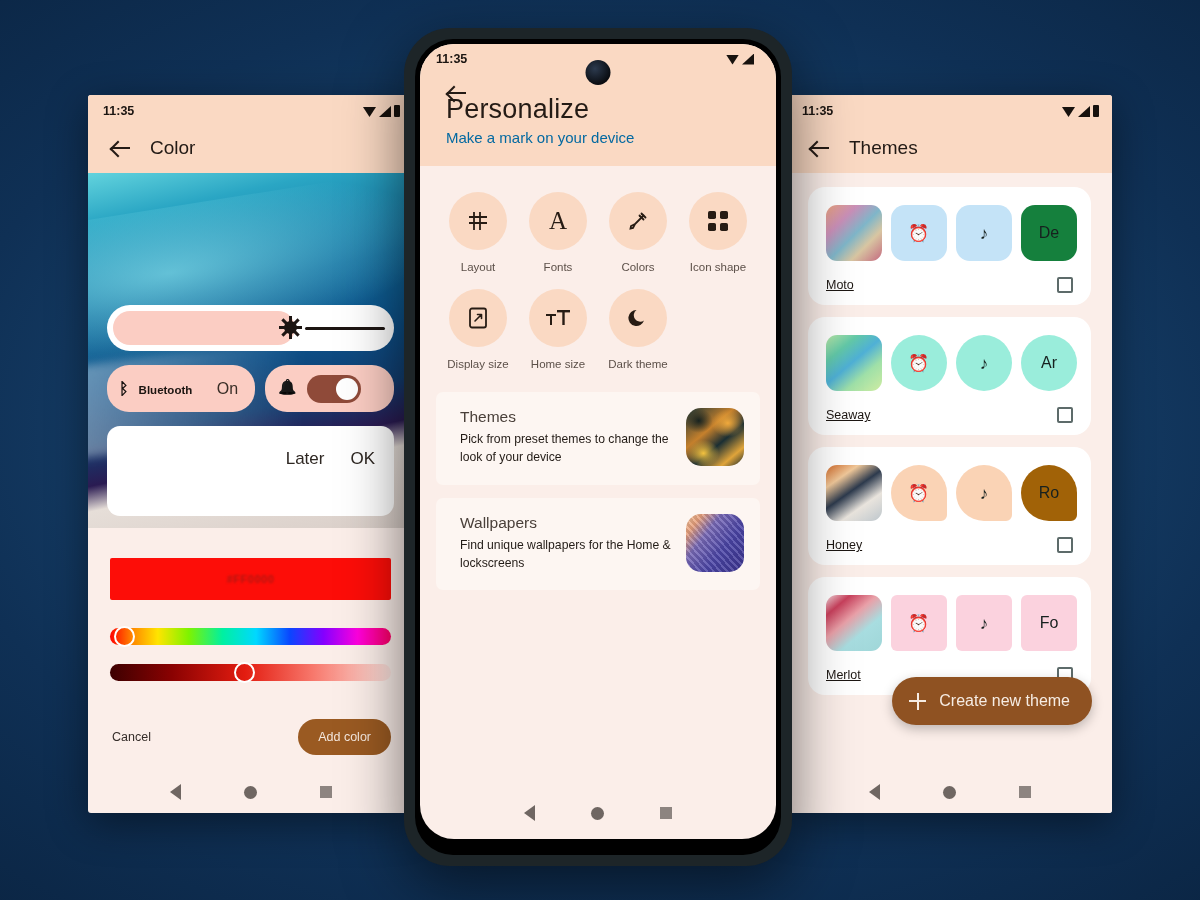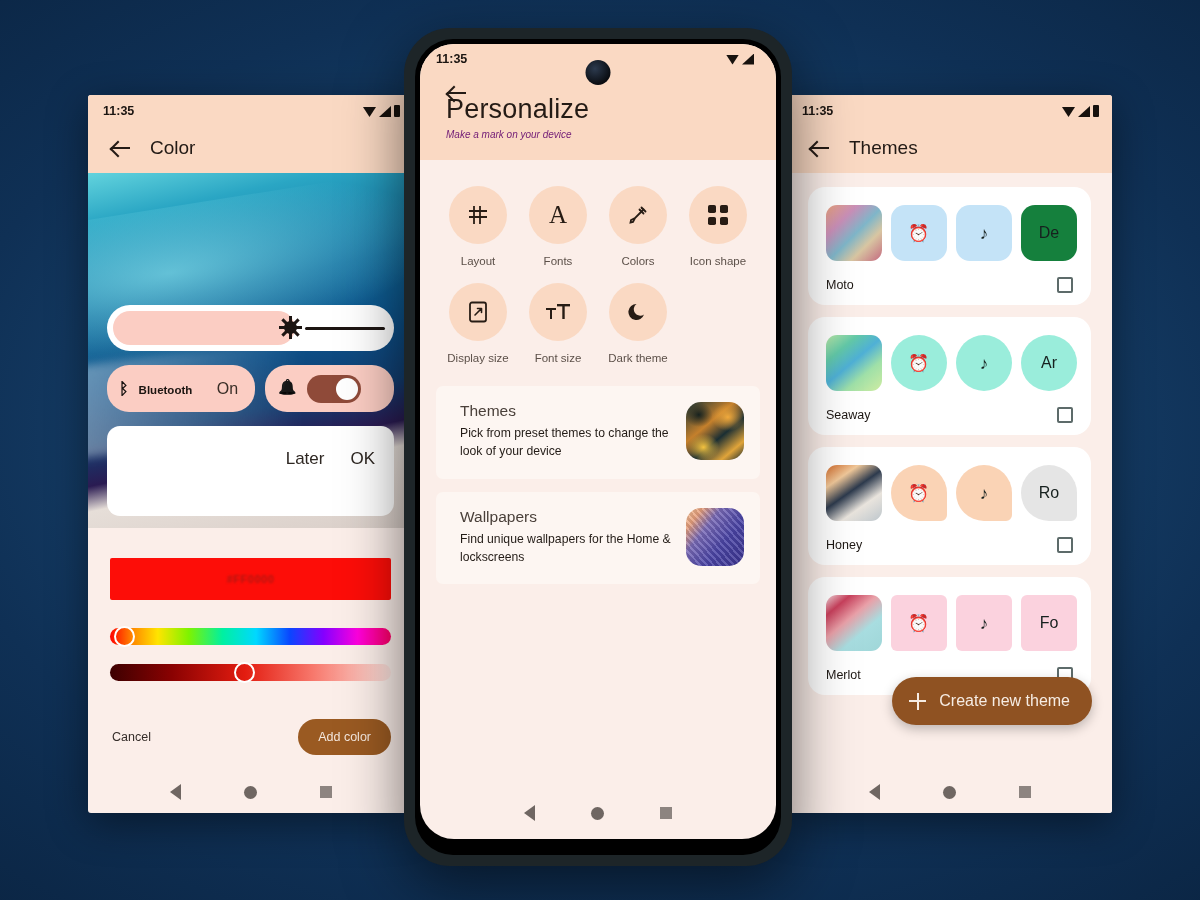--- a/index.html
+++ b/index.html
@@ -236,21 +236,21 @@
     font-size: 16px; color: #17211f;
   }
   .shape-rounded { border-radius: 14px; }
   .shape-circle  { border-radius: 50%; }
   .shape-teardrop{ border-radius: 50% 50% 6px 50%; }
   .shape-square  { border-radius: 6px; }
   .theme-foot {
     display: flex; align-items: center; justify-content: space-between;
     margin-top: 16px;
   }
-  .theme-name { font-size: 12.5px; color: #1d1713; }
+  .theme-name { font-size: 12.5px; color: #1d1713; text-decoration: underline; }
   .theme-check {
     width: 16px; height: 16px;
     border: 2px solid #5d6b6a; border-radius: 2px;
   }
   .clock-glyph, .note-glyph { font-size: 17px; line-height: 1; }
 
   .th-moto   { background: linear-gradient(135deg,#e9a27f 0%,#c98fb8 28%,#7fb6c9 52%,#d8c6a2 72%,#c4697f 100%); }
   .th-seaway { background: linear-gradient(140deg,#b9e8a8 0%,#63c9a8 26%,#4fb0d6 48%,#9fe0a8 70%,#cfeca2 100%); }
   .th-honey  { background: linear-gradient(145deg,#d06a2a 0%,#f0c89a 24%,#2d3a4d 46%,#e9e4dd 70%,#bdc6cc 100%); }
   .th-merlot { background: linear-gradient(140deg,#f5d8dc 0%,#c8405c 20%,#e9a0a8 42%,#a8dde0 66%,#9fd6d8 100%); }
@@ -295,21 +295,21 @@
   .punchhole {
     position: absolute; left: 50%; top: 16px; transform: translateX(-50%);
     width: 25px; height: 25px; border-radius: 50%;
     background: radial-gradient(circle at 38% 35%, #2c3a4e 0%, #0a0d12 70%);
     z-index: 6;
   }
   .c-header {
     background: #fad9c3; padding: 8px 0 20px 26px;
   }
   .c-title { font-size: 27px; color: #241b15; margin: 12px 12px 4px 0; letter-spacing: .2px; }
-  .c-sub { font-size: 10px; color: #701a75; font-style: italic; }
+  .c-sub { font-size: 15px; color: #0369a1; }
 
   .grid-section { padding: 26px 18px 4px 18px; }
   .grid8 { display: grid; grid-template-columns: repeat(4,1fr); row-gap: 16px; }
   .gi { display: flex; flex-direction: column; align-items: center; gap: 11px; }
   .gi-circle {
     width: 58px; height: 58px; border-radius: 50%; background: #fad9c3;
     display: flex; align-items: center; justify-content: center;
     color: #271c14;
   }
   .gi-label { font-size: 11.5px; color: #5c5049; }
@@ -482,21 +482,21 @@
 
       <div class="theme-card">
         <div class="theme-icons">
           <span class="theme-thumb th-honey"></span>
           <span class="theme-ic shape-teardrop" style="background:#fad3b5">
               <span class="clock-glyph">⏰</span>
             </span>
           <span class="theme-ic shape-teardrop" style="background:#fad3b5">
               <span class="note-glyph">♪</span>
             </span>
-          <span class="theme-ic shape-teardrop" style="background:#e5e5e5">Ro</span>
+          <span class="theme-ic shape-teardrop" style="background:#a16207">Ro</span>
         </div>
         <div class="theme-foot">
           <span class="theme-name">Honey</span>
           <span class="theme-check"></span>
         </div>
       </div>
 
       <div class="theme-card">
         <div class="theme-icons">
           <span class="theme-thumb th-merlot"></span>
@@ -611,21 +611,21 @@
               <span class="gi-circle">
                 <svg width="26" height="20" viewBox="0 0 26 20">
                     <g fill="#271c14">
                   <rect x="1" y="6" width="10" height="2"></rect>
                       <rect x="5" y="6" width="2" height="11"></rect>
                   <rect x="12" y="2" width="13" height="2.4"></rect>
                       <rect x="17.3" y="2" width="2.4" height="15"></rect>
                 </g>
                   </svg>
               </span>
-              <span class="gi-label">Font size</span>
+              <span class="gi-label">Home size</span>
             </div>
 
             <div class="gi">
               <span class="gi-circle">
                 <svg width="20" height="20" viewBox="0 0 20 20">
                   <path d="M16 12.5 A8 8 0 1 1 8.5 2 A6.4 6.4 0 0 0 16 12.5 Z" fill="#271c14"></path>
                 </svg>
               </span>
               <span class="gi-label">Dark theme</span>
             </div>

